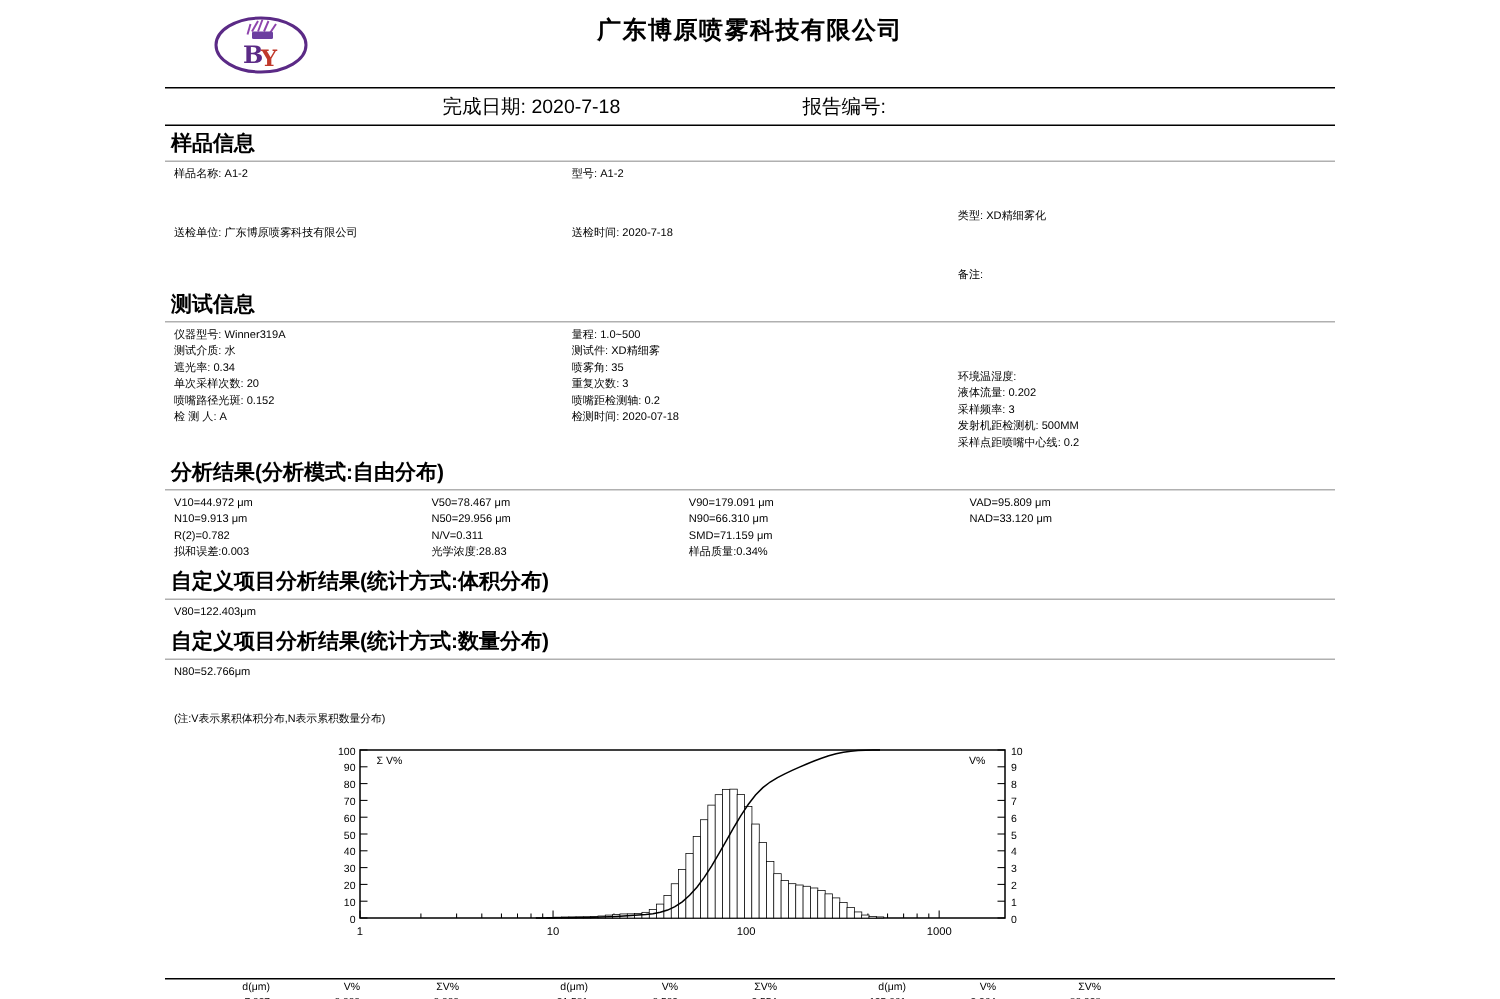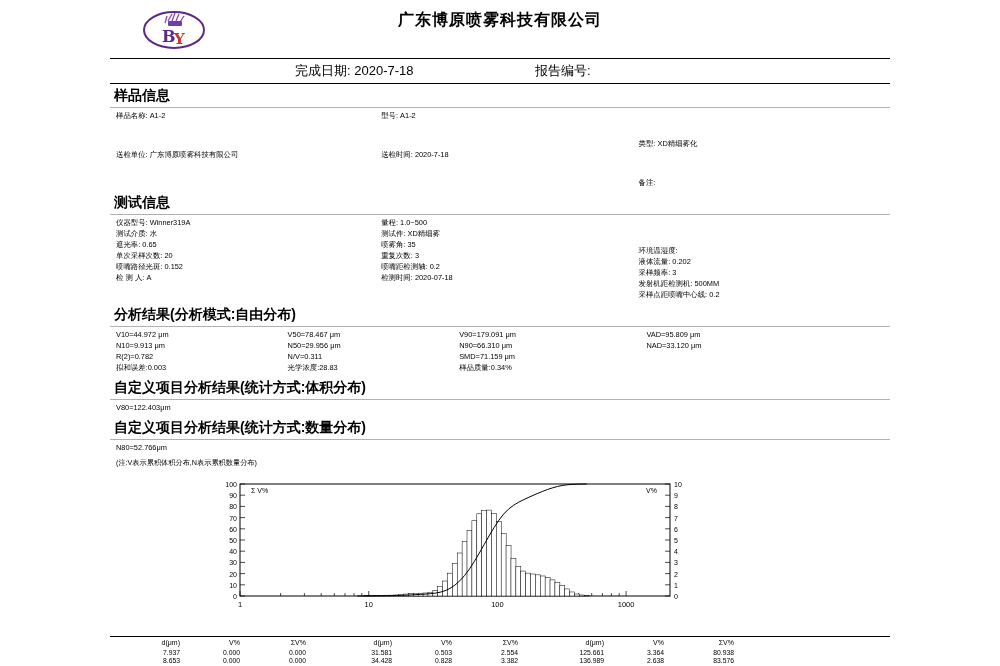--- a/index.html
+++ b/index.html
@@ -25,21 +25,21 @@
   .sec-title{
     font-size:14px;font-weight:bold;padding:3px 0 2px 4px;color:#000;
   }
   .grid3{display:flex;font-size:7.4px;line-height:11px;}
   .grid3 .col{flex:1;}
   .grid3 .col.c-a{width:34%;flex:none;padding-left:6px;}
   .grid3 .col.c-b{width:33%;flex:none;}
   .grid3 .col.c-c{width:33%;flex:none;margin-top:28px;}
   .kv{white-space:nowrap;}
   .block{padding:2px 0 3px 0;}
-  .note{font-size:7.2px;padding:2px 0 2px 6px;}
+  .note{font-size:7.2px;padding:2px 0 2px 6px;margin-top:16px;}
   .free-line{font-size:7.4px;line-height:11px;padding-left:6px;}
   
   .chart-wrap{position:relative;height:160px;margin-top:6px;}
   .xaxis-title{position:absolute;left:210px;width:430px;top:140px;text-align:center;font-size:8px;}
   
   .table{width:100%;border-collapse:collapse;font-size:6.8px;font-family:"Liberation Sans",sans-serif;}
   .table th{font-weight:normal;font-size:7px;padding:2px 0;text-align:right;}
   .table td{padding:0.6px 0;text-align:right;}
   .table .gap{width:16px;}
   .hr-dark{border-top:1px solid #000;}
@@ -118,21 +118,21 @@
         </div>
       </div>
     </div>
 
     <div class="sec-title">测试信息</div>
     <div class="hr-light"></div>
     <div class="grid3 block">
       <div class="col c-a">
         <div class="kv"><span>仪器型号:</span> <span>Winner319A</span></div>
         <div class="kv"><span>测试介质:</span> <span>水</span></div>
-        <div class="kv"><span>遮光率:</span> <span>0.65</span></div>
+        <div class="kv"><span>遮光率:</span> <span>0.34</span></div>
         <div class="kv"><span>单次采样次数:</span> <span>20</span></div>
         <div class="kv"><span>喷嘴路径光斑:</span> <span>0.152</span></div>
         <div class="kv"><span>检 测 人:</span> <span>A</span></div>
       </div>
       <div class="col c-b">
         <div class="kv"><span>量程:</span> <span>1.0~500</span></div>
         <div class="kv"><span>测试件:</span> <span>XD精细雾</span></div>
         <div class="kv"><span>喷雾角:</span> <span>35</span></div>
         <div class="kv"><span>重复次数:</span> <span>3</span></div>
         <div class="kv"><span>喷嘴距检测轴:</span> <span>0.2</span></div>

